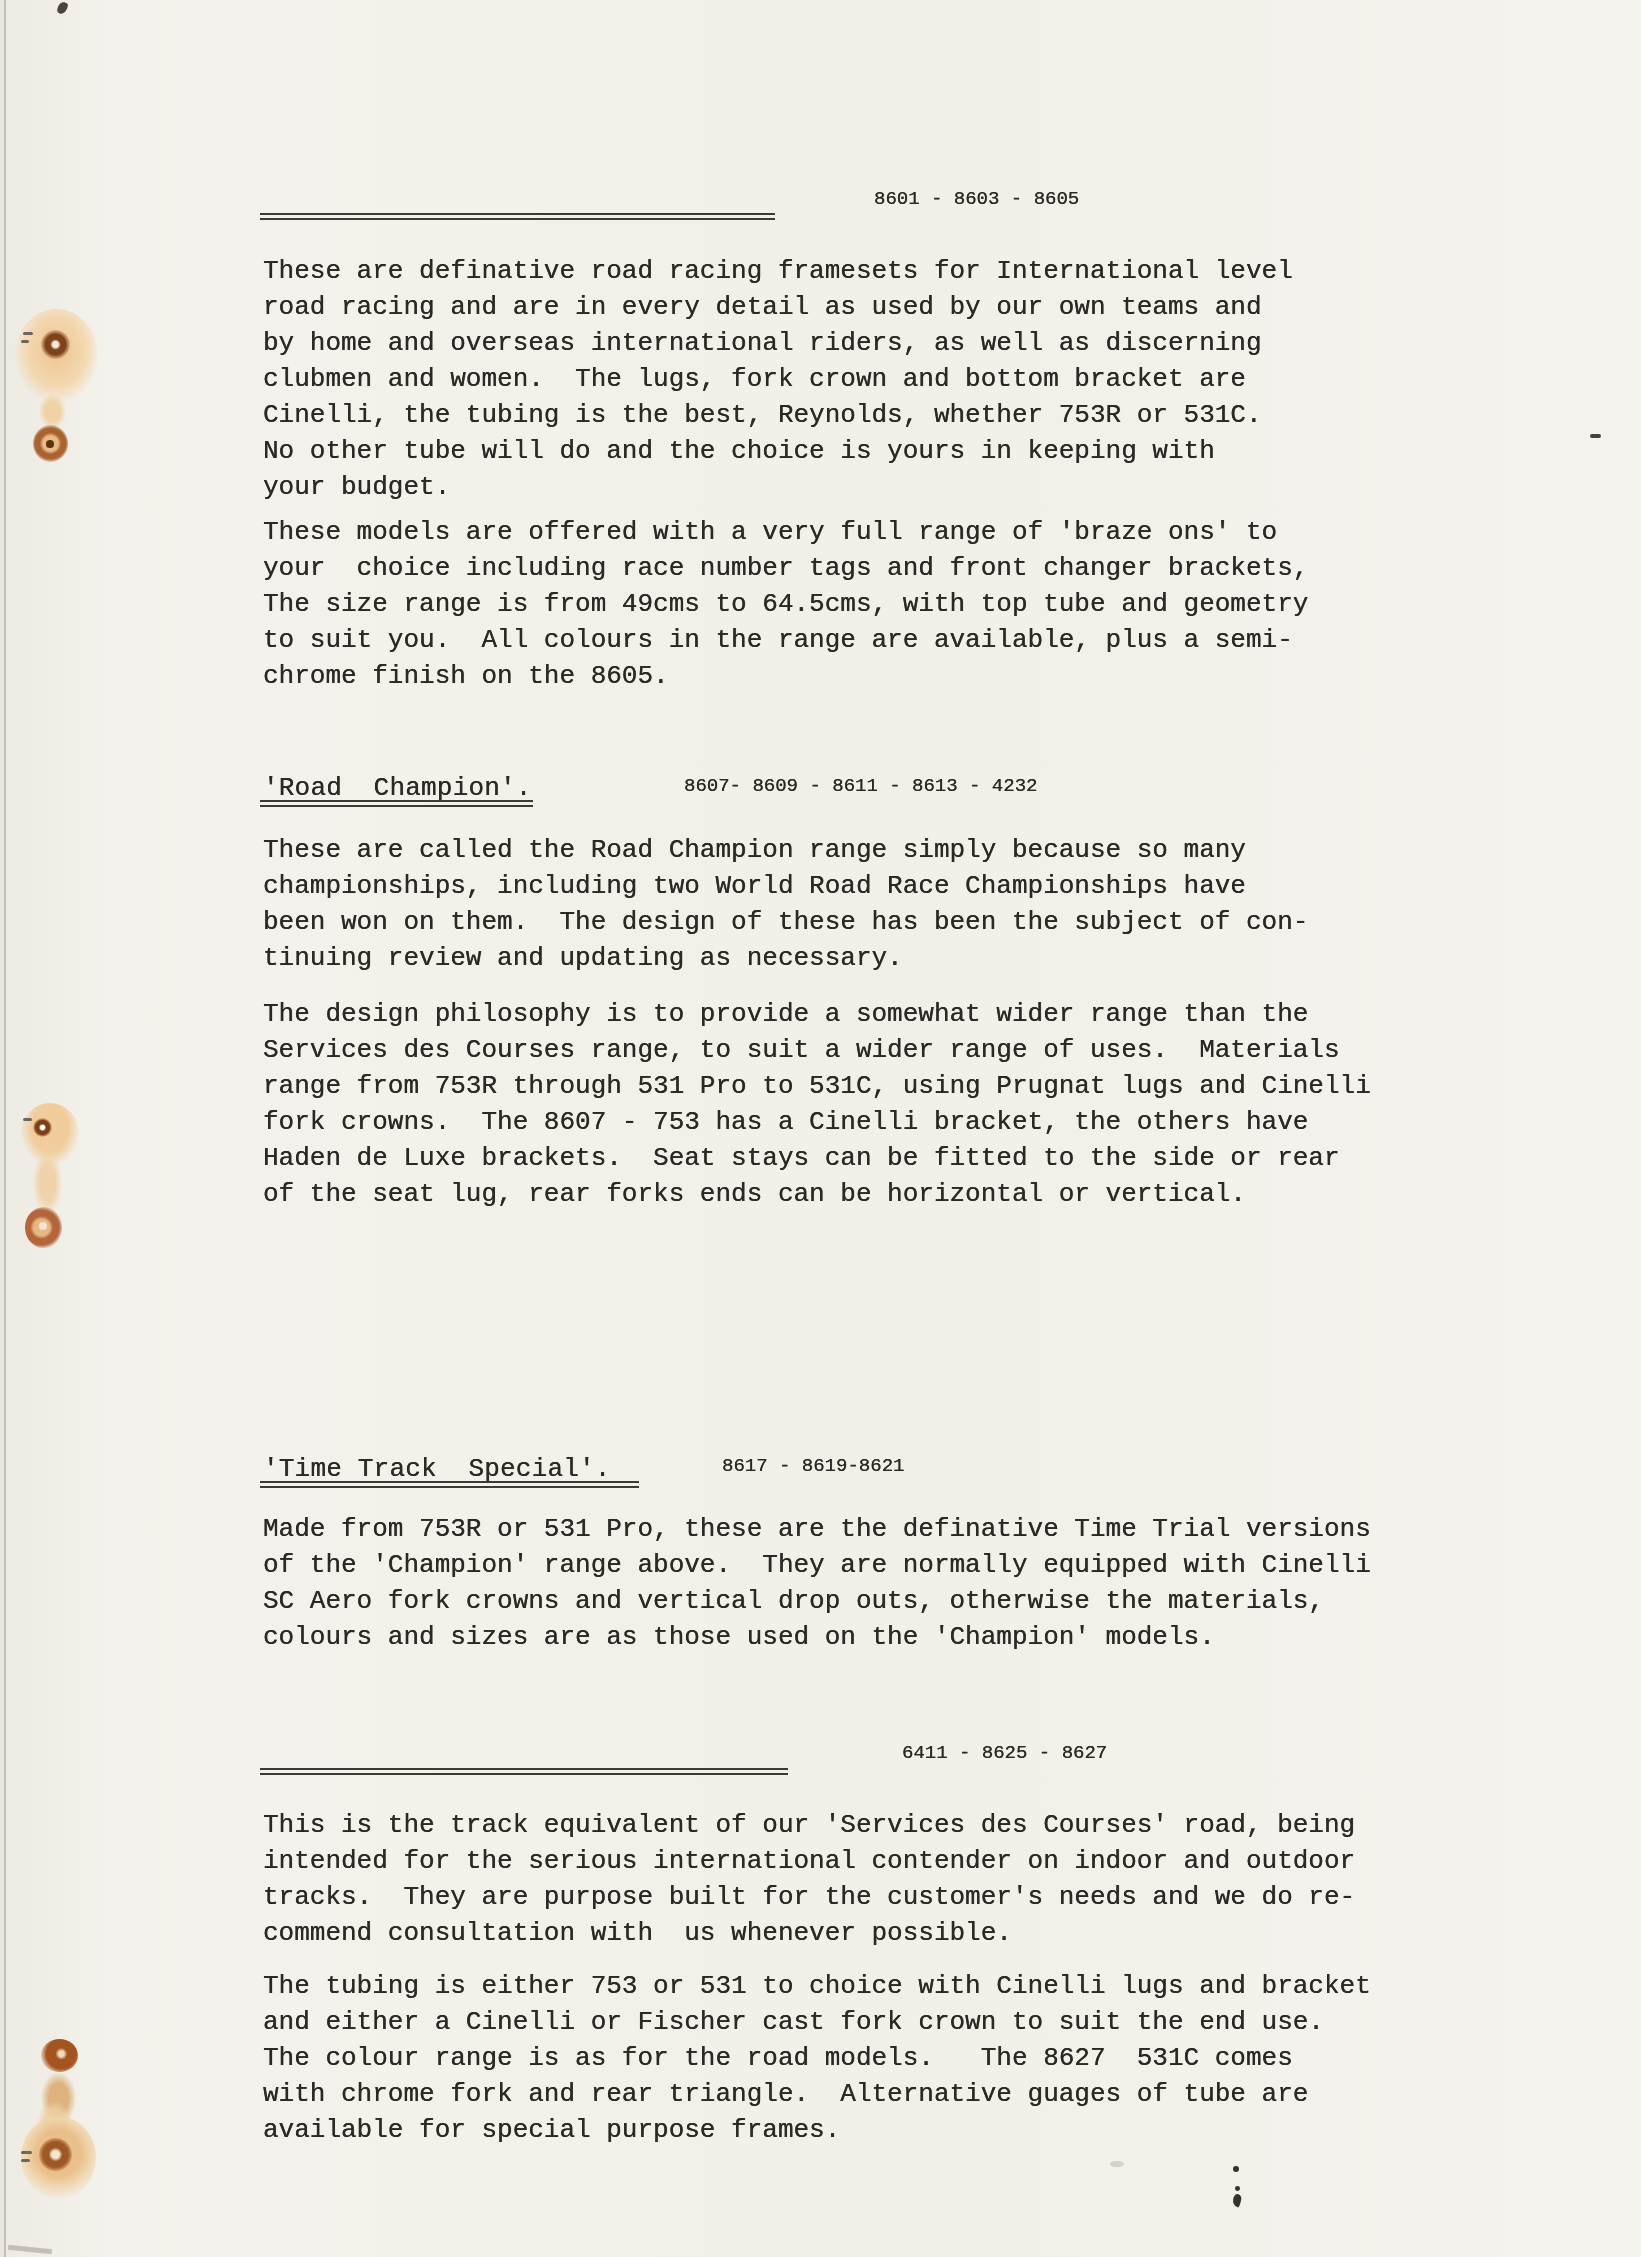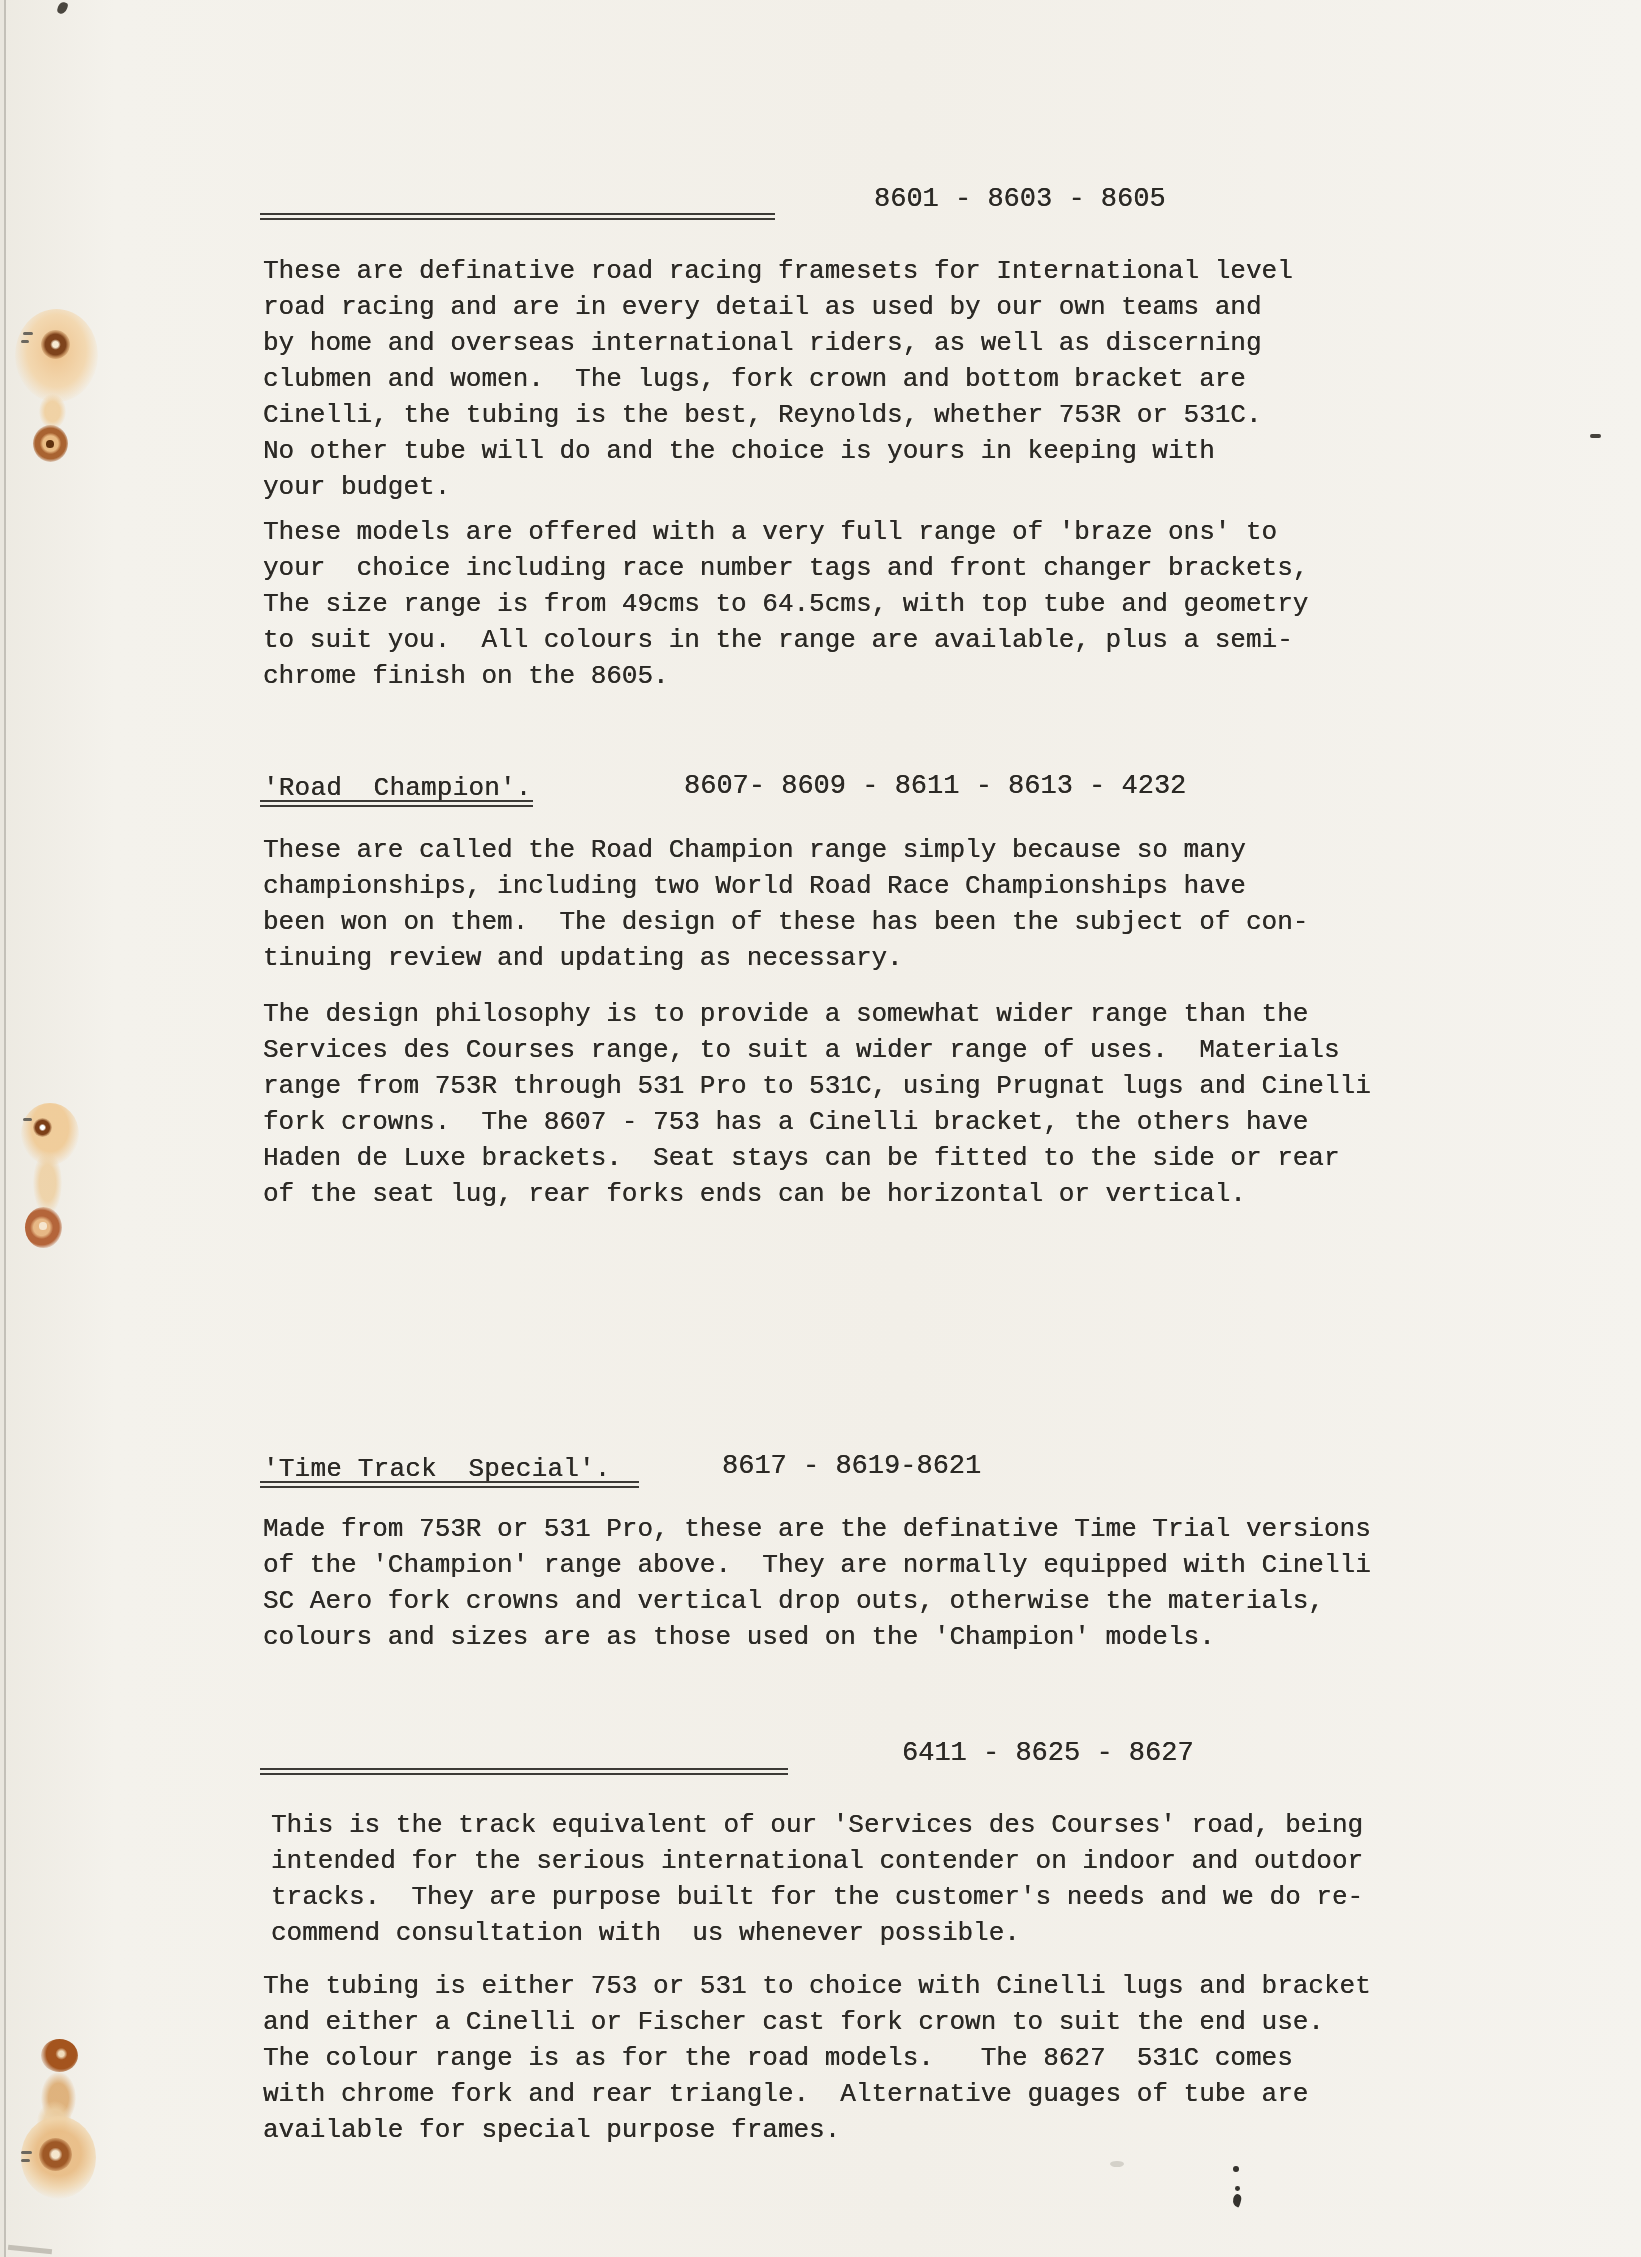--- a/index.html
+++ b/index.html
@@ -11,21 +11,21 @@
     font-family:"Liberation Mono","DejaVu Sans Mono",monospace;
     color:#2b2925;
   }
   .txt{
     position:absolute;
     font-size:26px;line-height:36px;
     white-space:pre;
     text-shadow:0 0 0.6px rgba(43,41,37,.85),0.4px 0.4px 0 rgba(43,41,37,.25);
   }
   .heading{letter-spacing:0.2px;}
-  .models{font-size:27px;text-align:center;}
+  .models{font-size:19px;text-align:center;}
   .rule{
     position:absolute;height:6.8px;box-sizing:border-box;
     border-top:2.4px solid #2d2b27;border-bottom:2.9px solid #2d2b27;
     opacity:.92;
   }
   .stain{position:absolute;border-radius:50%;}
   .tick{position:absolute;border-radius:1.9px;background:#6b675e;}
   .mark{position:absolute;}
   .edge-shadow{position:absolute;left:0;top:0;width:3.9px;height:100%;background:#e9e6de;}
   .edge-line{position:absolute;left:3.9px;top:0;width:1.9px;height:100%;background:#c3c0b8;}
@@ -70,21 +70,21 @@
   <div class="txt heading" style="left:263px;top:1451px">'Time Track  Special'.</div>
   <div class="rule" style="left:260px;top:1481px;width:379px"></div>
   <div class="txt models" style="left:722px;top:1448px">8617 - 8619-8621</div>
   <div class="txt" style="left:263px;top:1511px">Made from 753R or 531 Pro, these are the definative Time Trial versions
 of the 'Champion' range above.  They are normally equipped with Cinelli
 SC Aero fork crowns and vertical drop outs, otherwise the materials,
 colours and sizes are as those used on the 'Champion' models.</div>
 
   <div class="rule" style="left:260px;top:1768px;width:528px"></div>
   <div class="txt models" style="left:902px;top:1735px">6411 - 8625 - 8627</div>
-  <div class="txt" style="left:271px;top:1807px">This is the track equivalent of our 'Services des Courses' road, being
+  <div class="txt" style="left:263px;top:1807px">This is the track equivalent of our 'Services des Courses' road, being
 intended for the serious international contender on indoor and outdoor
 tracks.  They are purpose built for the customer's needs and we do re-
 commend consultation with  us whenever possible.</div>
   <div class="txt" style="left:263px;top:1968px">The tubing is either 753 or 531 to choice with Cinelli lugs and bracket
 and either a Cinelli or Fischer cast fork crown to suit the end use.
 The colour range is as for the road models.   The 8627  531C comes
 with chrome fork and rear triangle.  Alternative guages of tube are
 available for special purpose frames.</div>
 
   <div class="stain" style="left:15.4px;top:309px;width:83px;height:93px;background:radial-gradient(ellipse at 50% 45%,rgba(238,193,137,.95) 0%,rgba(243,212,167,.85) 50%,rgba(243,212,167,0) 74%)"></div>

